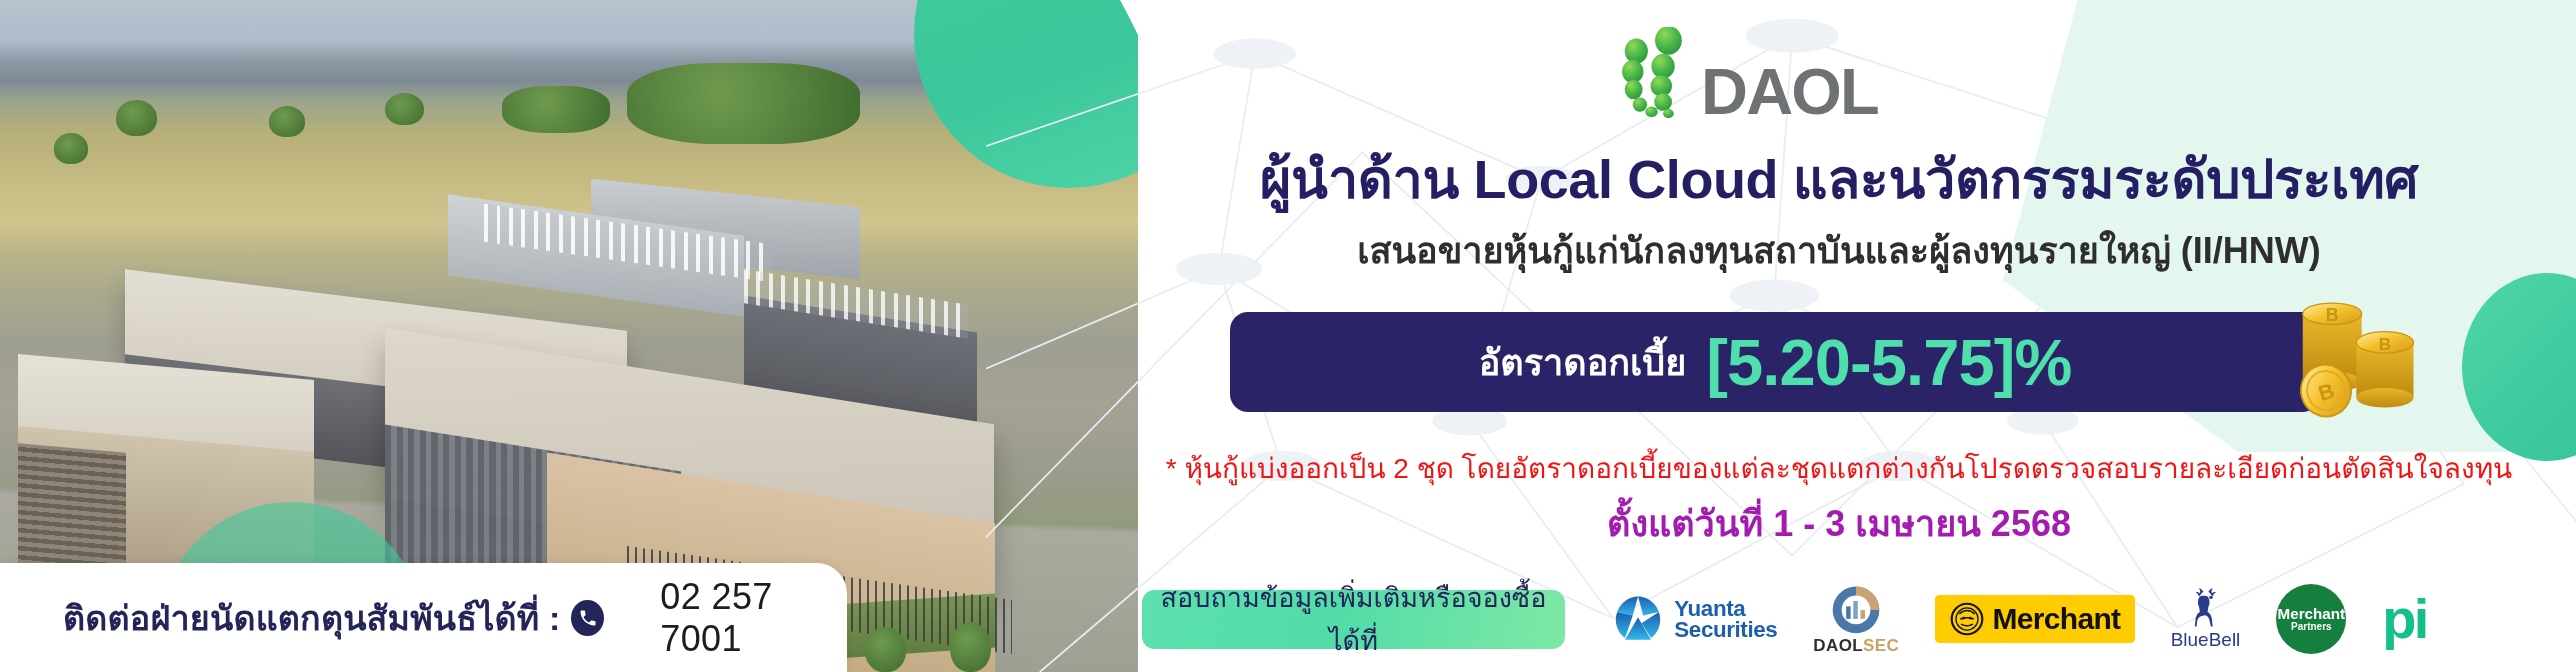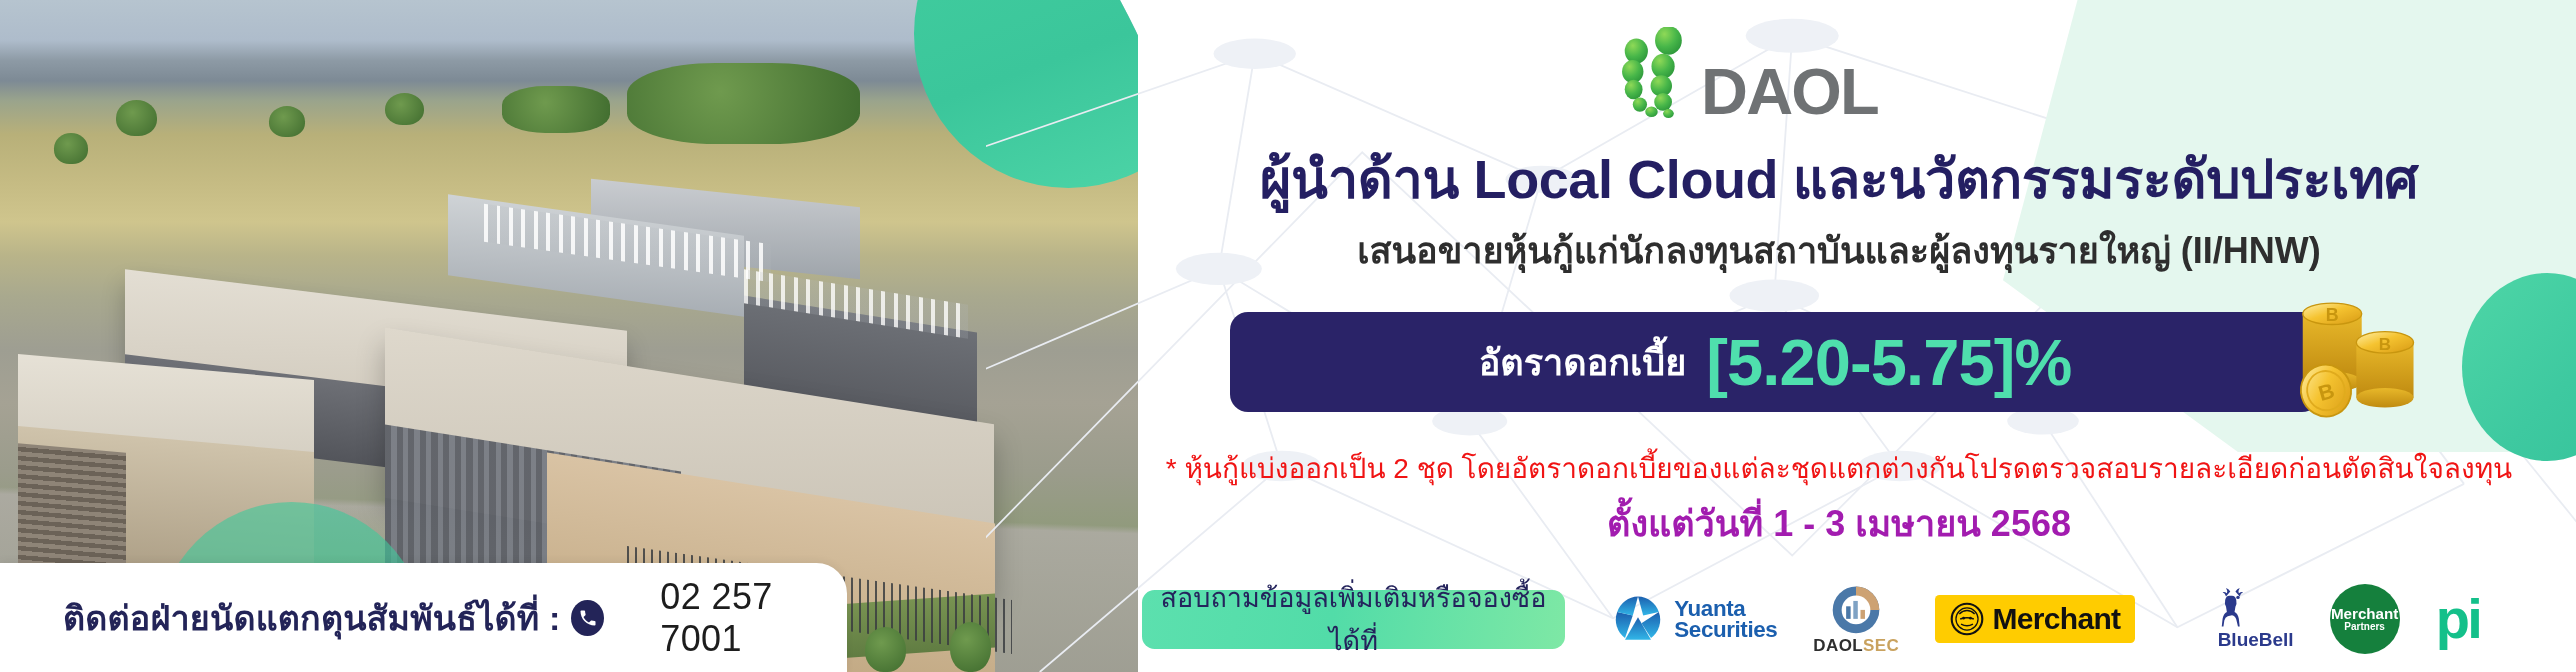--- a/index.html
+++ b/index.html
@@ -247,21 +247,21 @@
   .daol-text{font-size:17px;font-weight:bold;color:#2f2f2f;letter-spacing:0.4px;}
   .daol-text .sec{color:#c9a25e;}
   .maybank{
     background:#ffcc00; border-radius:4.5px; padding:7.2px 14.3px;
     display:flex; align-items:center; gap:9px;
   }
   .maybank-tiger{width:34px;height:34px;}
   .maybank-word{font-size:30px;font-weight:bold;color:#111;letter-spacing:-0.7px;}
   .bluebell{display:flex;flex-direction:column;align-items:center;gap:0px;}
   .bluebell-deer{width:38px;height:41px;}
-  .bluebell-text{font-size:19px;font-weight:bold;color:#2b3a8c;margin-left:47px;}
+  .bluebell-text{font-size:19px;font-weight:normal;color:#2b3a8c;}
   .merchant{
     width:70px;height:70px;border-radius:50%;
     background:#15803d; display:flex;flex-direction:column;
     align-items:center; justify-content:center; color:#fff;
   }
   .merchant-1{font-size:15.2px;font-weight:bold;line-height:1.05;}
   .merchant-2{font-size:10px;font-weight:bold;}
   .pi-logo{font-size:56px;font-weight:bold;color:#14c08a;line-height:.7;letter-spacing:-2.7px;}
 
   .nowrap{white-space:nowrap;}

